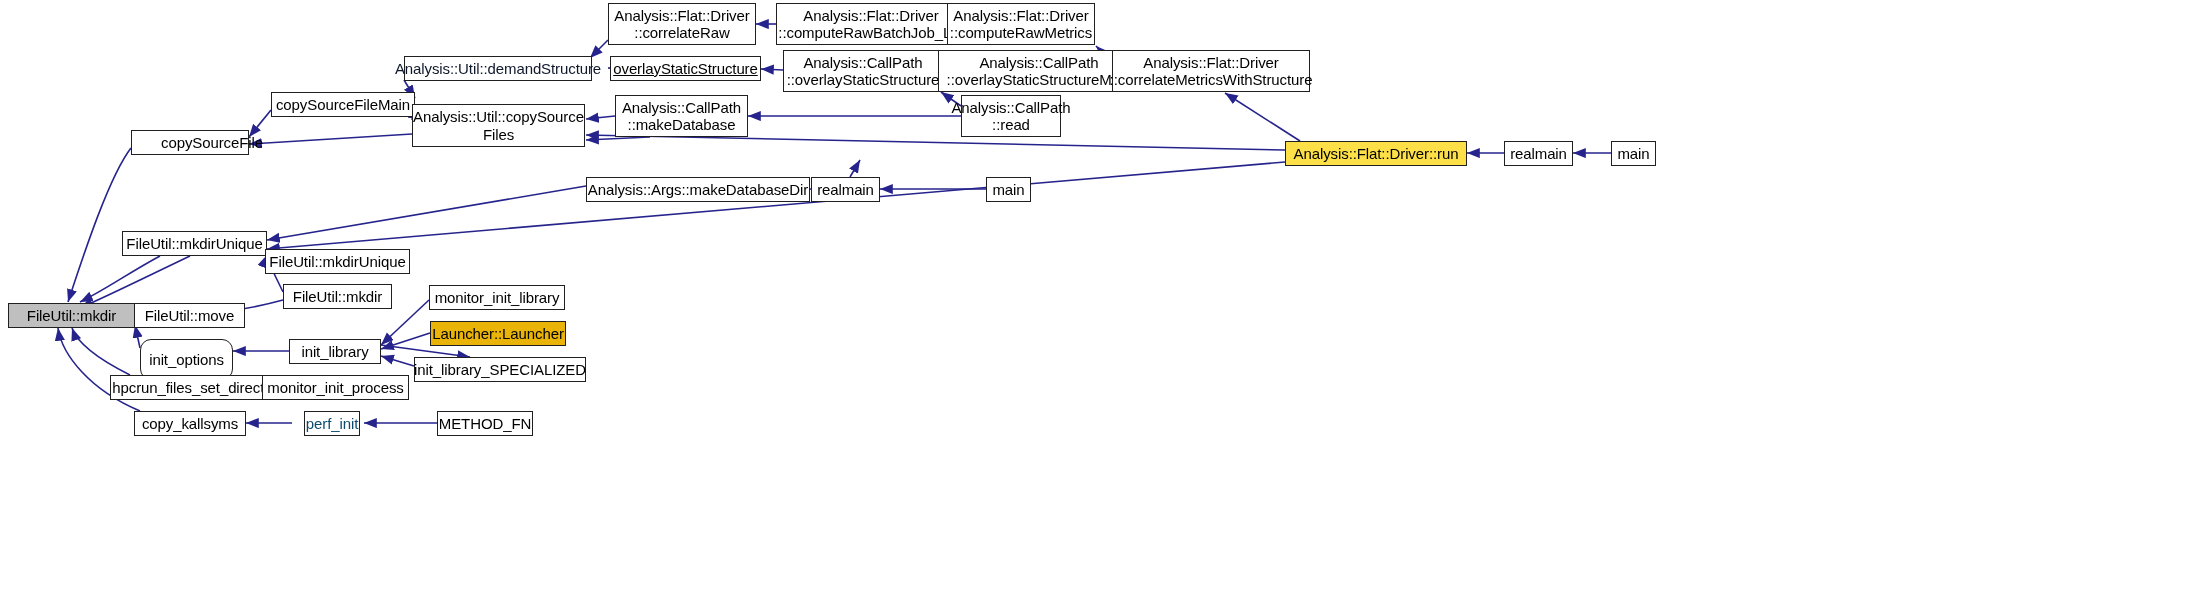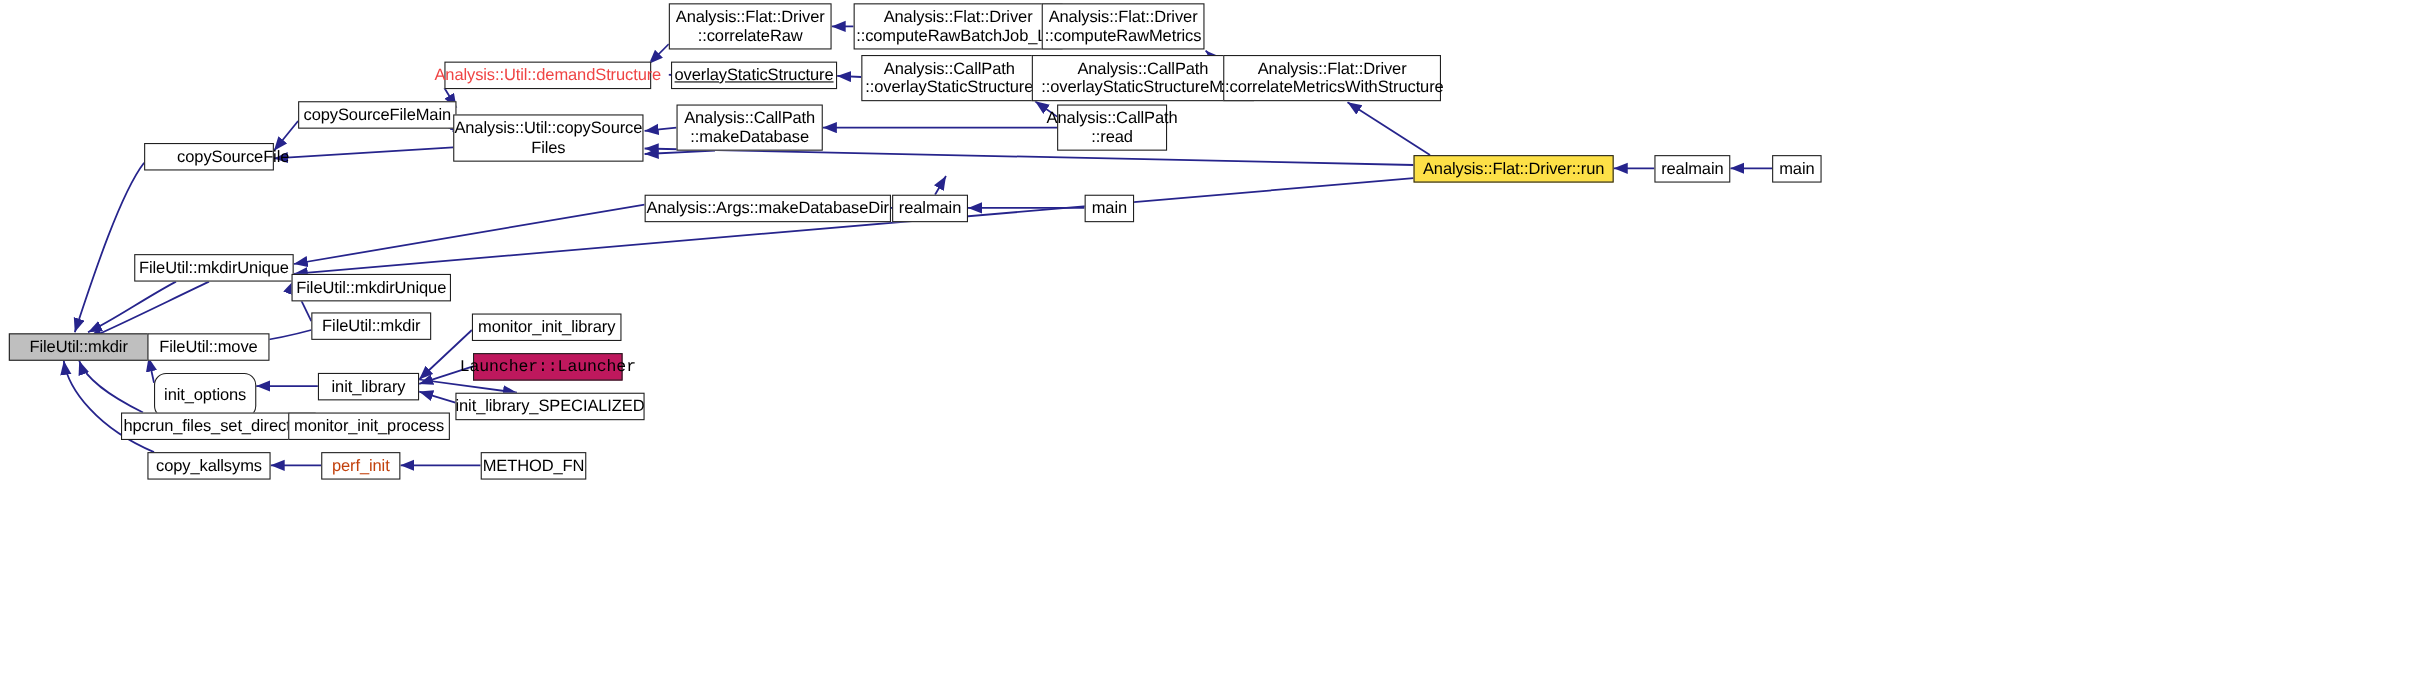--- a/index.html
+++ b/index.html
@@ -90,21 +90,21 @@
         <path d="M262,387 L287,387" fill="none" stroke="#26248c" stroke-width="1.6" marker-end="url(#arrow)"></path>
         <path d="M140,411 C90,390 62,355 58,328" fill="none" stroke="#26248c" stroke-width="1.6" marker-end="url(#arrow)"></path>
         <path d="M292,423 L246,423" fill="none" stroke="#26248c" stroke-width="1.6" marker-end="url(#arrow)"></path>
         <path d="M437,423 L364,423" fill="none" stroke="#26248c" stroke-width="1.6" marker-end="url(#arrow)"></path>
       </g>
   </svg>
   <div id="node-layer">
       <div class="node current" style="left: 8px; top: 303px; width: 127px; height: 25px; border-color: rgb(32, 32, 32); background: rgb(191, 191, 191); color: rgb(0, 0, 0);">FileUtil::mkdir</div>
       <div class="node" style="left: 131px; top: 130px; width: 118px; height: 25px; border-color: rgb(32, 32, 32); background: rgb(255, 255, 255); color: rgb(0, 0, 0); padding-left: 44px;">copySourceFile</div>
       <div class="node" style="left: 271px; top: 92px; width: 144px; height: 25px; border-color: rgb(32, 32, 32); background: rgb(255, 255, 255); color: rgb(0, 0, 0);">copySourceFileMain</div>
-      <div class="node" style="left: 404px; top: 56px; width: 188px; height: 25px; border-color: rgb(32, 32, 32); background: rgb(255, 255, 255); color: #ef4444;">Analysis::Util::demandStructure</div>
+      <div class="node" style="left: 404px; top: 56px; width: 188px; height: 25px; border-color: rgb(32, 32, 32); background: rgb(255, 255, 255); color: #0f172a;">Analysis::Util::demandStructure</div>
       <div class="node" style="left: 412px; top: 104px; width: 173px; height: 43px; border-color: rgb(32, 32, 32); background: rgb(255, 255, 255); color: rgb(0, 0, 0);">Analysis::Util::copySource
 Files</div>
       <div class="node" style="left: 608px; top: 3px; width: 148px; height: 42px; border-color: rgb(32, 32, 32); background: rgb(255, 255, 255); color: rgb(0, 0, 0);">Analysis::Flat::Driver
 ::correlateRaw</div>
       <div class="node" style="left: 610px; top: 56px; width: 151px; height: 25px; border-color: rgb(32, 32, 32); background: rgb(255, 255, 255); color: rgb(0, 0, 0); text-decoration: underline;">overlayStaticStructure</div>
       <div class="node" style="left: 615px; top: 95px; width: 133px; height: 42px; border-color: rgb(32, 32, 32); background: rgb(255, 255, 255); color: rgb(0, 0, 0);">Analysis::CallPath
 ::makeDatabase</div>
       <div class="node" style="left: 776px; top: 3px; width: 190px; height: 42px; border-color: rgb(32, 32, 32); background: rgb(255, 255, 255); color: rgb(0, 0, 0);">Analysis::Flat::Driver
 ::computeRawBatchJob_LM</div>
       <div class="node" style="left: 783px; top: 50px; width: 160px; height: 42px; border-color: rgb(32, 32, 32); background: rgb(255, 255, 255); color: rgb(0, 0, 0);">Analysis::CallPath
@@ -123,21 +123,21 @@
       <div class="node" style="left: 1285px; top: 141px; width: 182px; height: 25px; border-color: rgb(32, 32, 32); background: #fde047; color: rgb(0, 0, 0);">Analysis::Flat::Driver::run</div>
       <div class="node" style="left: 1504px; top: 141px; width: 69px; height: 25px; border-color: rgb(32, 32, 32); background: rgb(255, 255, 255); color: rgb(0, 0, 0);">realmain</div>
       <div class="node" style="left: 1611px; top: 141px; width: 45px; height: 25px; border-color: rgb(32, 32, 32); background: rgb(255, 255, 255); color: rgb(0, 0, 0);">main</div>
       <div class="node" style="left: 122px; top: 231px; width: 145px; height: 25px; border-color: rgb(32, 32, 32); background: rgb(255, 255, 255); color: rgb(0, 0, 0);">FileUtil::mkdirUnique</div>
       <div class="node" style="left: 265px; top: 249px; width: 145px; height: 25px; border-color: rgb(32, 32, 32); background: rgb(255, 255, 255); color: rgb(0, 0, 0);">FileUtil::mkdirUnique</div>
       <div class="node" style="left: 283px; top: 284px; width: 109px; height: 25px; border-color: rgb(32, 32, 32); background: rgb(255, 255, 255); color: rgb(0, 0, 0);">FileUtil::mkdir</div>
       <div class="node" style="left: 134px; top: 303px; width: 111px; height: 25px; border-color: rgb(32, 32, 32); background: rgb(255, 255, 255); color: rgb(0, 0, 0);">FileUtil::move</div>
       <div class="node" style="left: 140px; top: 339px; width: 93px; height: 41px; border-color: rgb(32, 32, 32); background: rgb(255, 255, 255); color: rgb(0, 0, 0); border-radius: 11px;">init_options</div>
       <div class="node" style="left: 289px; top: 339px; width: 92px; height: 25px; border-color: rgb(32, 32, 32); background: rgb(255, 255, 255); color: rgb(0, 0, 0);">init_library</div>
       <div class="node" style="left: 429px; top: 285px; width: 136px; height: 25px; border-color: rgb(32, 32, 32); background: rgb(255, 255, 255); color: rgb(0, 0, 0);">monitor_init_library</div>
-      <div class="node" style="left: 430px; top: 321px; width: 136px; height: 25px; border-color: rgb(32, 32, 32); background: #be185d; color: rgb(0, 0, 0); font-family: Liberation Mono, monospace;">Launcher::Launcher</div>
+      <div class="node" style="left: 430px; top: 321px; width: 136px; height: 25px; border-color: rgb(32, 32, 32); background: #eab308; color: rgb(0, 0, 0);">Launcher::Launcher</div>
       <div class="node" style="left: 414px; top: 357px; width: 172px; height: 25px; border-color: rgb(32, 32, 32); background: rgb(255, 255, 255); color: rgb(0, 0, 0);">init_library_SPECIALIZED</div>
       <div class="node" style="left: 110px; top: 375px; width: 177px; height: 25px; border-color: rgb(32, 32, 32); background: rgb(255, 255, 255); color: rgb(0, 0, 0);">hpcrun_files_set_directory</div>
       <div class="node" style="left: 262px; top: 375px; width: 147px; height: 25px; border-color: rgb(32, 32, 32); background: rgb(255, 255, 255); color: rgb(0, 0, 0);">monitor_init_process</div>
       <div class="node" style="left: 134px; top: 411px; width: 112px; height: 25px; border-color: rgb(32, 32, 32); background: rgb(255, 255, 255); color: rgb(0, 0, 0);">copy_kallsyms</div>
-      <div class="node" style="left: 292px; top: 411px; width: 72px; height: 25px; border-color: rgb(32, 32, 32); background: rgb(255, 255, 255); color: #c2410c;">perf_init</div>
+      <div class="node" style="left: 304px; top: 411px; width: 56px; height: 25px; border-color: rgb(32, 32, 32); background: rgb(255, 255, 255); color: #0c4a6e;">perf_init</div>
       <div class="node" style="left: 437px; top: 411px; width: 96px; height: 25px; border-color: rgb(32, 32, 32); background: rgb(255, 255, 255); color: rgb(0, 0, 0);">METHOD_FN</div>
     </div>
 </div>
 
 </body></html>

